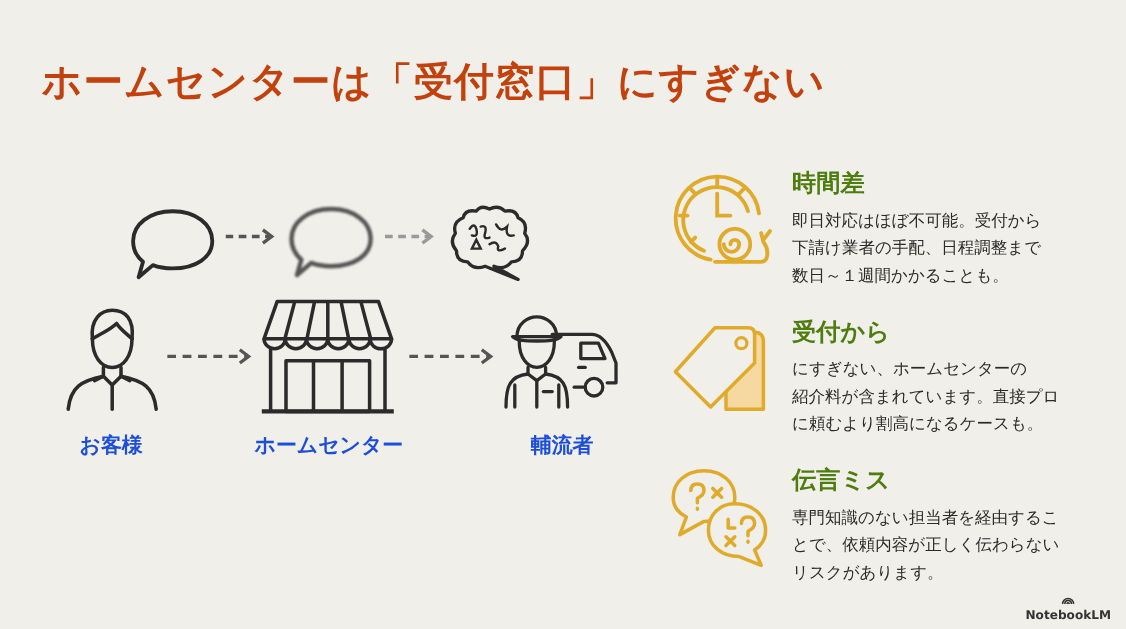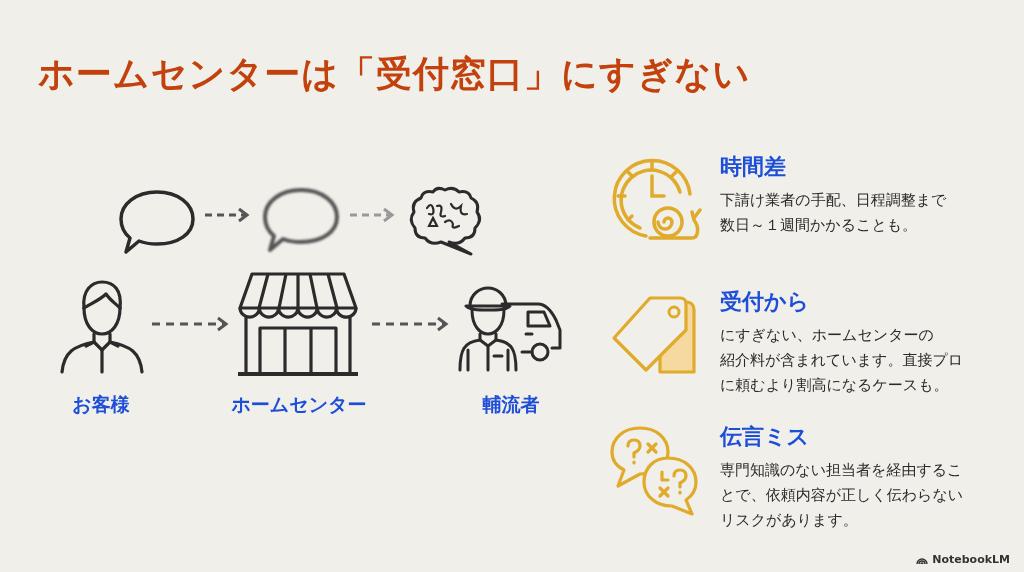--- a/index.html
+++ b/index.html
@@ -13,25 +13,25 @@
     .title {
       position:absolute; left:38px; top:50px;
       font-size:36px; font-weight:bold; letter-spacing:1px; color:#c2410c;
     }
     .icon { position:absolute; }
     .label {
       position:absolute; font-size:19px; font-weight:bold; color:#1d4ed8;
       text-align:center;
     }
     .item { position:absolute; left:720px; }
-    .item-title { font-size:22px; font-weight:bold; color:#1d4ed8; margin-bottom:6px; }
+    .item-title { font-size:22px; font-weight:bold; color:#4d7c0f; margin-bottom:6px; }
     .item-body { font-size:15px; line-height:25px; color:#2a2a2a; width:270px; }
     .brand {
       position:absolute; right:14px; bottom:6px; font-size:11px; font-weight:bold; color:#333;
-      display:flex; align-items:center; gap:4px;
+      display:flex; align-items:center; gap:4px;flex-direction:column;
     }
   </style>
 </head>
 <body>
 
 <div class="title">ホームセンターは「受付窓口」にすぎない</div>
 
 <svg class="icon" style="left:116px;top:186px" width="82" height="72" viewBox="0 0 82 72">
   <path d="M41 6 C62 6 77 18 77 33 C77 48 62 58 41 58 C34 58 28 57 23 55 L10 66 L14 52 C8 47 5 40 5 33 C5 18 20 6 41 6 Z" fill="none" stroke="#2b2b2b" stroke-width="3.5" stroke-linejoin="round"></path>
 </svg>
@@ -122,20 +122,21 @@
     <polyline points="46,24 46,44 58,44"></polyline>
     <circle cx="62" cy="70" r="14"></circle>
     <path d="M62 70 m-4 0 a4 4 0 1 1 8 0 a7 7 0 1 1 -14 0"></path>
     <path d="M44 86 L86 86 C92 86 94 76 88 68 L86 60"></path>
     <line x1="88" y1="66" x2="94" y2="58"></line>
   </g>
 </svg>
 <div class="item" style="top:152px">
   <div class="item-title">時間差</div>
   <div class="item-body">
+    <div>即日対応はほぼ不可能。受付から</div>
     <div>下請け業者の手配、日程調整まで</div>
     <div>数日～１週間かかることも。</div>
   </div>
 </div>
 
 <svg class="icon" style="left:606px;top:290px" width="96" height="88" viewBox="0 0 96 88">
   <path d="M54 12 L80 12 C86 12 88 16 88 20 L88 82 L54 82 Z" fill="#f5d9a0" stroke="#e0aa2b" stroke-width="3.2" stroke-linejoin="round"></path>
   <path d="M8 48 L44 8 L74 8 C78 8 80 10 80 14 L80 40 L40 80 Z" fill="#f1efea" stroke="#e0aa2b" stroke-width="3.2" stroke-linejoin="round"></path>
   <circle cx="68" cy="22" r="5" fill="none" stroke="#e0aa2b" stroke-width="3"></circle>
 </svg>

